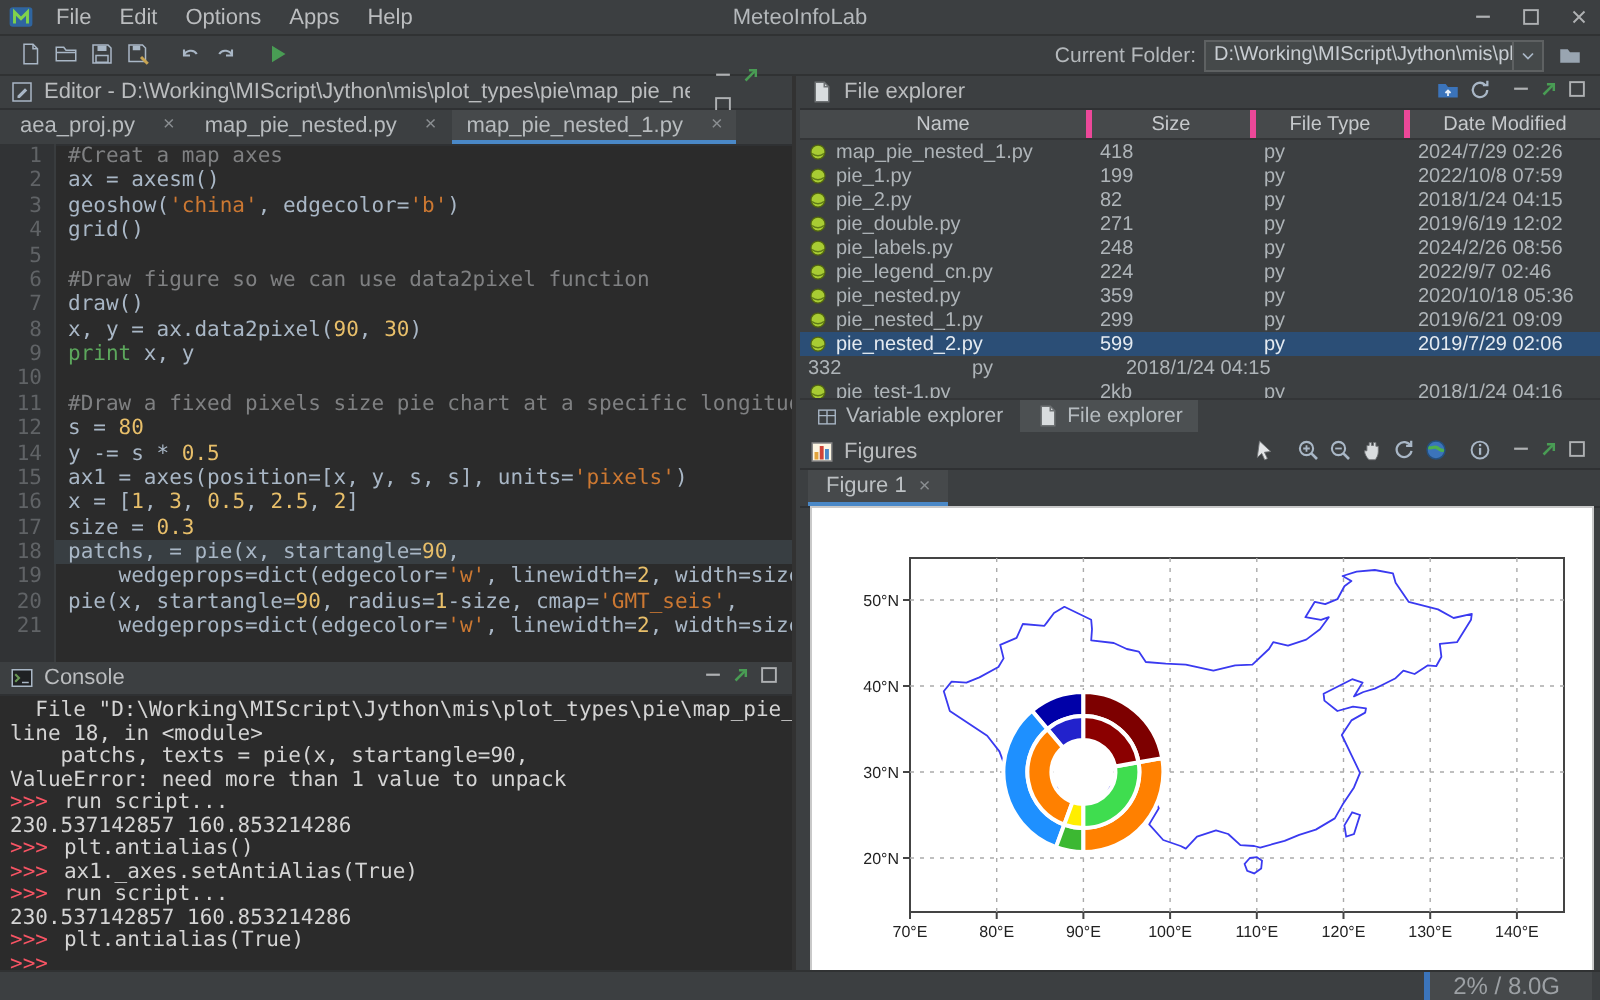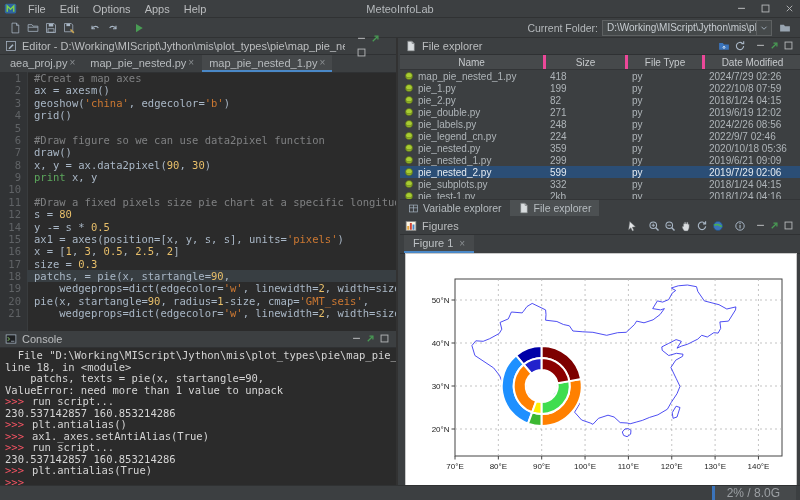--- a/index.html
+++ b/index.html
@@ -33,21 +33,21 @@
   .panel-head{height:16px;display:flex;align-items:center;gap:5px;padding:0 5px;
               background:#3C3F41;border-bottom:1px solid #2F3133;font-size:11px;color:#BBBDBF}
   .ph-title{white-space:nowrap;overflow:hidden}
   .ph-spacer{flex:1}
   .win-btn{width:14px;height:12px;display:inline-flex;align-items:center;justify-content:center}
   .ph-tool{width:16px;height:14px;display:inline-flex;align-items:center;justify-content:center}
 
   
   #editor-panel{left:0;top:38px;width:398px;height:293px;background:#2B2B2B;border-right:2px solid #323232}
   #editor-tabs{height:17px;background:#3C3F41;display:flex;align-items:stretch;padding-left:3px;gap:1px;border-bottom:1px solid #2F3133}
-  .etab{display:flex;align-items:center;gap:2px;padding:0 7px;font-size:11px;color:#B7BBBE;border-bottom:2px solid transparent}
+  .etab{display:flex;align-items:center;gap:14px;padding:0 7px;font-size:11px;color:#B7BBBE;border-bottom:2px solid transparent}
   .etab.active{background:#46494B;border-bottom:2px solid #4A88C7}
   .etab .close{color:#8A8E91;font-size:10px}
   #code-wrap{position:absolute;left:0;top:34px;right:0;bottom:0;overflow:hidden}
   #gutter-bg{position:absolute;left:0;top:0;bottom:0;width:27px;background:#313335;border-right:1px solid #393C3E}
   .cl{position:relative;display:flex;height:12.38px;line-height:12.38px;white-space:pre;
       font-family:"DejaVu Sans Mono",monospace;font-size:10.5px}
   .ln{width:21px;flex:0 0 auto;text-align:right;padding-right:6px;color:#606366;z-index:1}
   .ct{flex:1;padding-left:7px;color:#A9B7C6;z-index:1}
   .cl.hl .ct{background:#383E42}
   .tok-c{color:#7F8082}.tok-n{color:#E8BF6A}.tok-s{color:#CC7832}.tok-k{color:#5CA75C}.tok-d{color:#A9B7C6}
@@ -470,30 +470,20 @@
                 <circle cx="8" cy="8" r="5.6" fill="none" stroke="#52660F"></circle>
               </svg>
             </span>
             <span>pie_nested_2.py</span>
           </div>
           <div class="cell col-size">599</div>
           <div class="cell col-type">py</div>
           <div class="cell col-date">2019/7/29 02:06</div>
         </div>
         <div class="frow">
-          <div class="cell name col-name">
-            <span class="icon ">
-              <svg viewBox="0 0 16 16" width="10" height="10">
-                <circle cx="8" cy="8" r="5.6" fill="#A8CC33"></circle>
-                <path d="M3.2 9.2c2.8 2.4 6.8 2.4 9.6 0" stroke="#5F7A18" fill="none" stroke-width="1.2"></path>
-                <circle cx="8" cy="8" r="5.6" fill="none" stroke="#52660F"></circle>
-              </svg>
-            </span>
-            <span>pie_subplots.py</span>
-          </div>
           <div class="cell col-size">332</div>
           <div class="cell col-type">py</div>
           <div class="cell col-date">2018/1/24 04:15</div>
         </div>
         <div class="frow">
           <div class="cell name col-name">
             <span class="icon ">
               <svg viewBox="0 0 16 16" width="10" height="10">
                 <circle cx="8" cy="8" r="5.6" fill="#A8CC33"></circle>
                 <path d="M3.2 9.2c2.8 2.4 6.8 2.4 9.6 0" stroke="#5F7A18" fill="none" stroke-width="1.2"></path>

